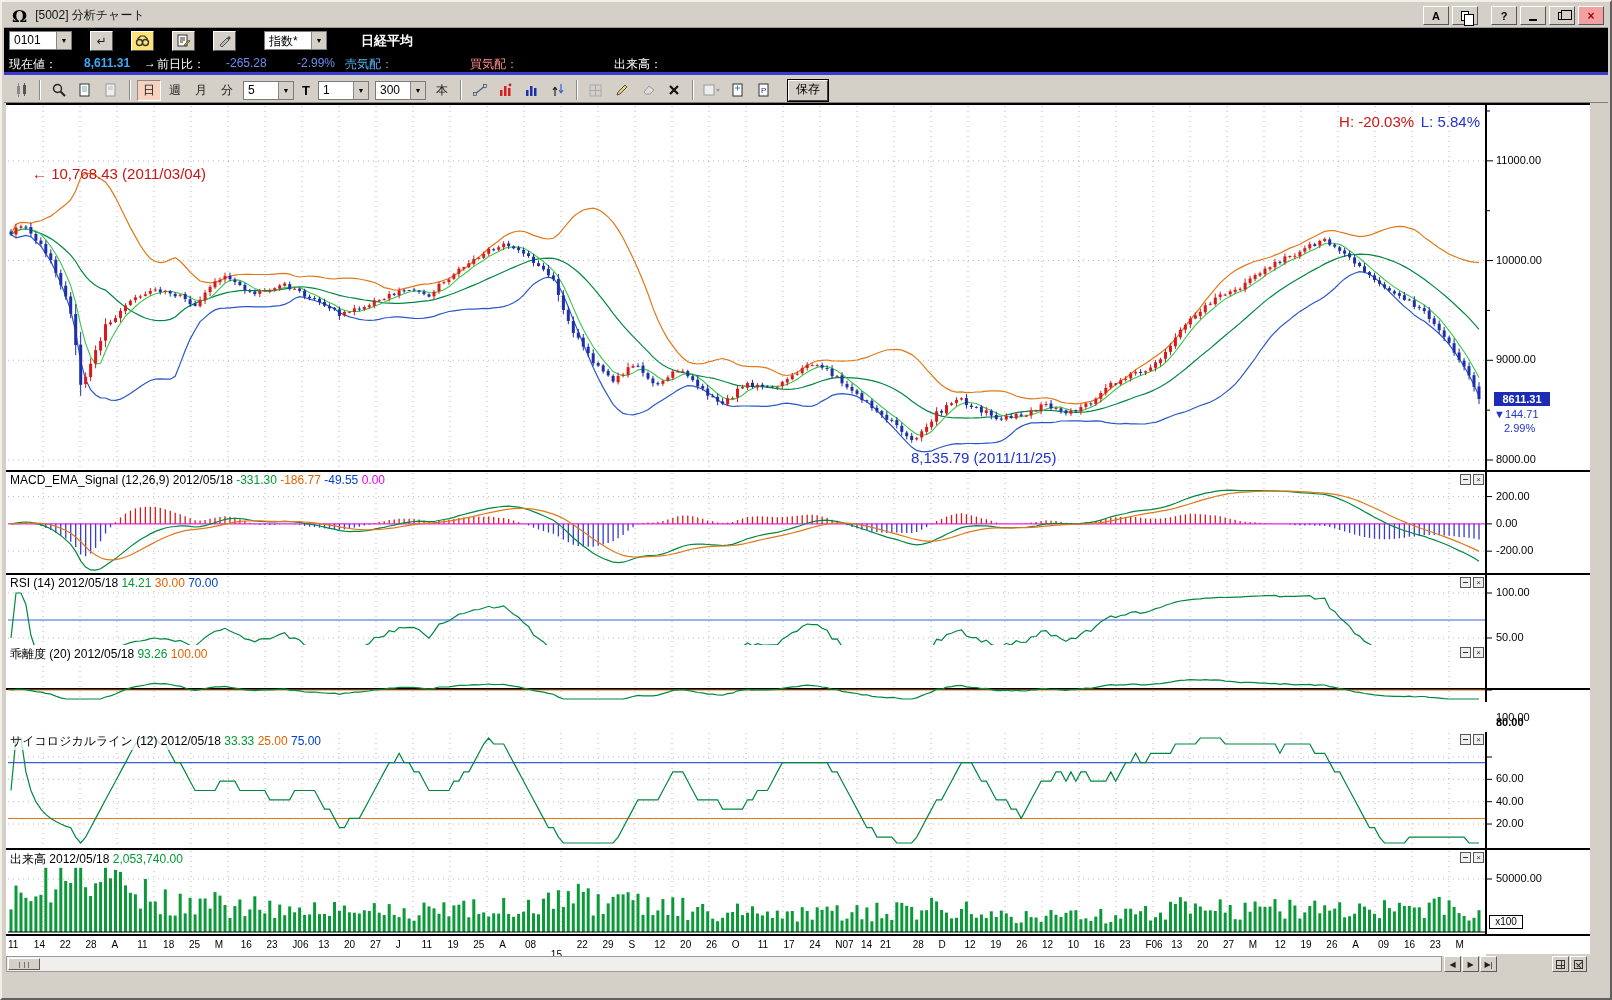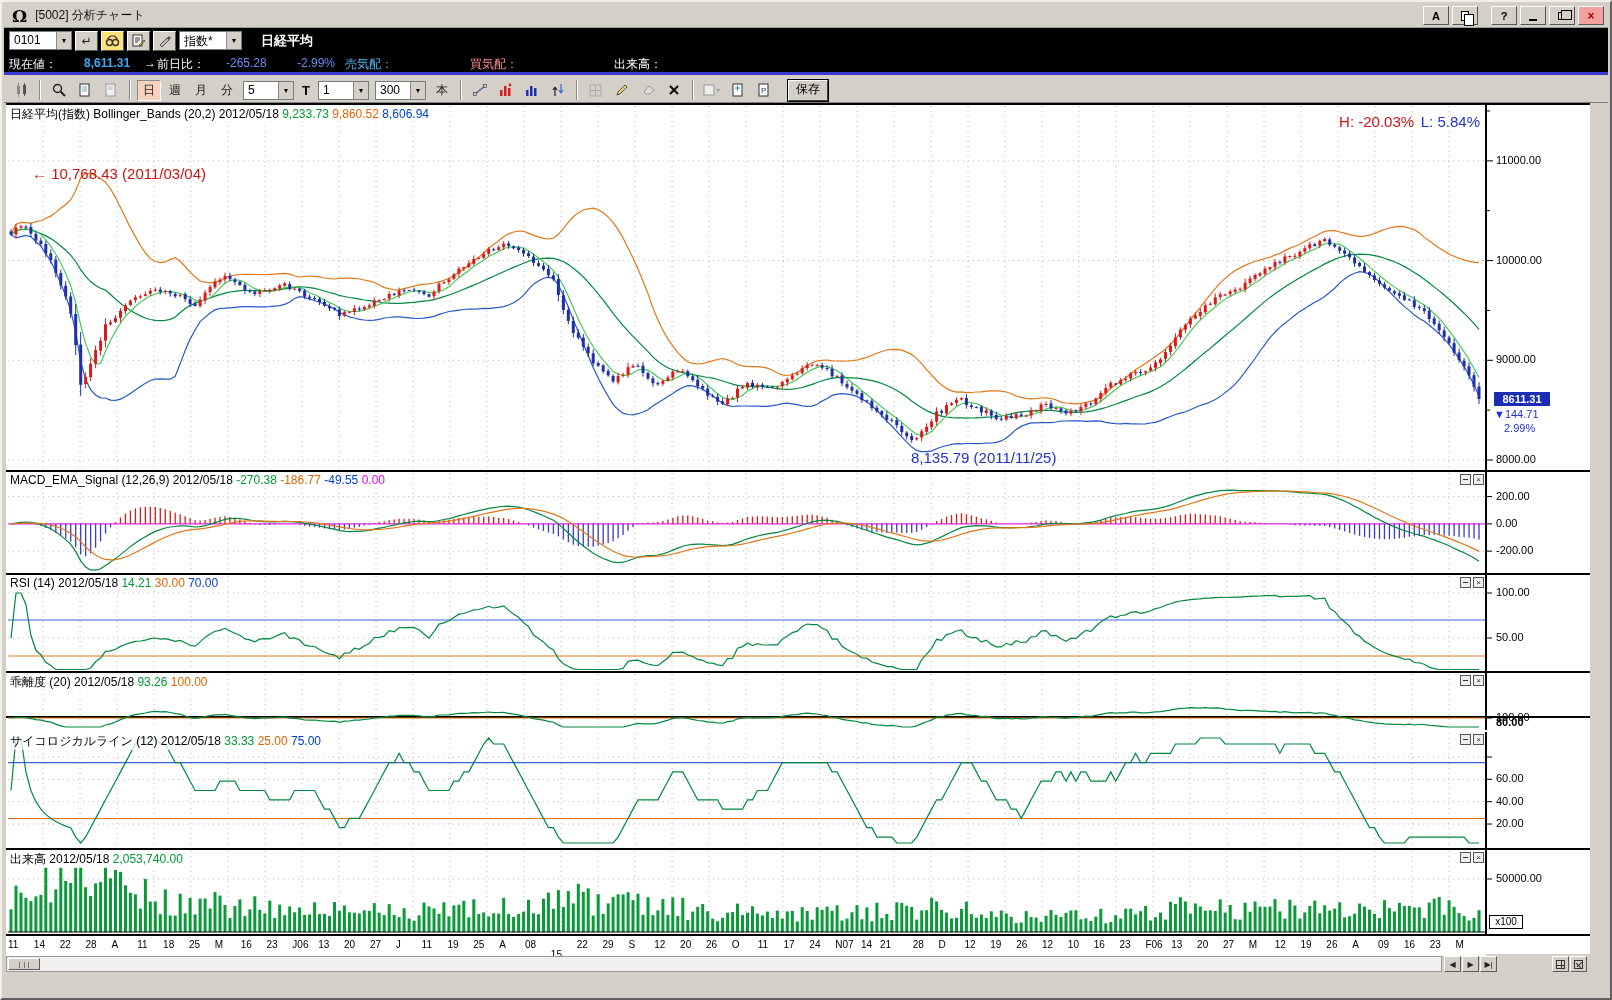--- a/index.html
+++ b/index.html
@@ -16,21 +16,21 @@
 .wbtn{width:26px;height:19px;margin-left:3px;display:flex;align-items:center;justify-content:center;
  font-size:11px;font-weight:bold;background:#d4d0c8;border:1px solid;border-color:#fff #565656 #565656 #fff;color:#000}
 .wbtn .minbar{display:block;width:8px;height:2px;background:#000;margin-top:8px}
 .wbtn.close{background:#f2a0a0;color:#b40000;font-size:12px}
 .rest{position:relative;width:9px;height:8px;border:1px solid #000}
 .rest:before{content:"";position:absolute;left:2px;top:-3px;width:9px;height:8px;border:1px solid #000;background:#d4d0c8}
 .copyic{position:relative;width:8px;height:10px;border:1px solid #000;background:#fff}
 .copyic:before{content:"";position:absolute;left:2px;top:2px;width:8px;height:10px;border:1px solid #000;background:#fff}
 
 .symbolbar{position:absolute;left:2px;top:26px;width:1604px;height:25px;background:#000;
- display:flex;align-items:center;gap:3px;padding-left:5px}
+ display:flex;align-items:center;gap:18px;padding-left:5px}
 .combo{height:19px;background:#fff;border:1px solid #7a7a7a;display:flex;align-items:stretch;font-size:12px}
 .combo .val{padding:1px 4px 0 4px;min-width:46px;color:#000}
 .cmb-arrow{width:15px;background:#d4d0c8;border-left:1px solid #888;display:flex;align-items:center;justify-content:center;font-size:7px;color:#000}
 .sbtn{width:23px;height:20px;display:flex;align-items:center;justify-content:center;background:#d4d0c8;
  border:1px solid;border-color:#fff #565656 #565656 #fff;font-size:12px;color:#222}
 .sbtn.active{background:#ffe27a}
 .symname{color:#fff;font-weight:bold;font-size:13px;margin-left:16px}
 
 .quotebar{position:absolute;left:2px;top:51px;width:1604px;height:22px;background:#000;
  border-bottom:3px solid #3a3ad0;font-size:12px;color:#fff}
@@ -130,21 +130,21 @@
           <path d="M3 4 H8 M3 6 H8 M3 8 H6" stroke="#333"></path>
           <path d="M7 11 L12 6 L13 7 L8 12 Z" fill="#d4a017" stroke="#333" stroke-width="0.6"></path>
         </svg>
     </span>
     <span class="sbtn">
       <svg width="13" height="13">
           <path d="M2 11 L9 4 L11 6 L4 13 Z" fill="#bbb" stroke="#333" stroke-width="0.8"></path>
           <path d="M9 4 L11 2 L13 4 L11 6 Z" fill="#555"></path>
         </svg>
     </span>
-    <span class="combo" style="margin-left:0">
+    <span class="combo" style="margin-left:10px">
       <span class="val">指数*</span>
       <span class="cmb-arrow">▼</span>
     </span>
     <span class="symname">日経平均</span>
   </div>
 
   <div class="quotebar">
     <span style="left:5px">現在値：</span>
     <span class="q-price" style="left:80px">8,611.31</span>
     <span style="left:140px">→</span>
@@ -922,21 +922,20 @@
             <rect x="1451.6" y="247.5" width="3" height="7.6" fill="#1e2fa8"></rect>
             <line x1="1458.0711864406778" y1="252.94412108478247" x2="1458.0711864406778" y2="265.51416350584725" stroke="#1e2fa8" stroke-width="1"></line>
             <rect x="1456.6" y="255.7" width="3" height="5.9" fill="#1e2fa8"></rect>
             <line x1="1463.0474576271185" y1="257.29633139334544" x2="1463.0474576271185" y2="274.5510331295856" stroke="#1e2fa8" stroke-width="1"></line>
             <rect x="1461.5" y="261.2" width="3" height="9.3" fill="#1e2fa8"></rect>
             <line x1="1468.0237288135593" y1="267.05414904293224" x2="1468.0237288135593" y2="286.561554387734" stroke="#1e2fa8" stroke-width="1"></line>
             <rect x="1466.5" y="270.2" width="3" height="11.7" fill="#1e2fa8"></rect>
             <line x1="1473" y1="277.1812928019751" x2="1473" y2="299.07851826057345" stroke="#1e2fa8" stroke-width="1"></line>
             <rect x="1471.5" y="281.5" width="3" height="12.5" fill="#1e2fa8"></rect>
           </svg></div>
-      <div class="phead"><span>日経平均(指数)</span> <span>Bollinger_Bands (20,2)</span> <span>2012/05/18</span> <span class="c-green">9,233.73</span> <span class="c-orange">9,860.52</span> <span class="c-blue">8,606.94</span></div>
       <div class="hlbox"><span class="anno hi" style="position:static">H: -20.03%</span>  <span class="anno lo" style="position:static">L: 5.84%</span></div>
       <div class="anno hi" style="left:26px;top:60px">← 10,768.43 (2011/03/04)</div>
       <div class="anno lo" style="left:905px;top:344px">8,135.79 (2011/11/25)</div>
     </div>
 
     <div class="panel" id="p-macd" style="top:367px;height:103px">
       <div class="svgbox" id="sv_macd"><svg xmlns="http://www.w3.org/2000/svg" width="1584" height="101">
             <line x1="37" y1="1" x2="37" y2="100" stroke="#b8b8b8" stroke-width="1" stroke-dasharray="1,4"></line>
             <line x1="74" y1="1" x2="74" y2="100" stroke="#b8b8b8" stroke-width="1" stroke-dasharray="1,4"></line>
             <line x1="111" y1="1" x2="111" y2="100" stroke="#b8b8b8" stroke-width="1" stroke-dasharray="1,4"></line>
@@ -1275,21 +1274,21 @@
             <line x1="1463.0474576271185" y1="51.86486486486486" x2="1463.0474576271185" y2="65.66705921506144" stroke="#3b3bd0" stroke-width="1.3"></line>
             <line x1="1468.0237288135593" y1="51.86486486486486" x2="1468.0237288135593" y2="66.4682172863092" stroke="#3b3bd0" stroke-width="1.3"></line>
             <line x1="1473" y1="51.86486486486486" x2="1473" y2="67.54504937827544" stroke="#3b3bd0" stroke-width="1.3"></line>
             <polyline fill="none" stroke="#008840" stroke-width="1.2" points="5.0,51.9 10.0,51.1 15.0,50.4 19.9,50.0 24.9,50.3 29.9,51.4 34.9,52.6 39.8,54.6 44.8,56.8 49.8,59.9 54.8,63.6 59.7,67.6 64.7,72.4 69.7,79.4 74.7,88.8 79.6,95.0 84.6,97.9 89.6,98.1 94.6,96.8 99.5,93.4 104.5,90.1 109.5,86.6 114.5,82.6 119.5,78.6 124.4,74.6 129.4,70.9 134.4,67.6 139.4,64.7 144.3,61.9 149.3,59.4 154.3,57.6 159.3,56.0 164.2,55.0 169.2,54.5 174.2,53.9 179.2,53.9 184.1,54.4 189.1,55.0 194.1,54.7 199.1,53.7 204.1,52.3 209.0,50.6 214.0,49.0 219.0,47.4 224.0,46.6 228.9,46.4 233.9,46.5 238.9,47.2 243.9,48.0 248.8,49.0 253.8,49.4 258.8,49.7 263.8,50.0 268.7,50.0 273.7,49.7 278.7,49.3 283.7,49.6 288.6,49.8 293.6,50.3 298.6,51.3 303.6,52.2 308.6,53.0 313.5,54.0 318.5,55.1 323.5,56.3 328.5,57.2 333.4,58.6 338.4,59.2 343.4,59.6 348.4,59.4 353.3,59.3 358.3,58.9 363.3,58.3 368.3,57.2 373.2,56.2 378.2,55.3 383.2,54.0 388.2,53.1 393.1,51.9 398.1,50.9 403.1,50.1 408.1,49.5 413.1,49.2 418.0,49.3 423.0,49.7 428.0,49.5 433.0,48.5 437.9,47.5 442.9,46.6 447.9,45.3 452.9,43.7 457.8,42.5 462.8,41.2 467.8,39.8 472.8,38.7 477.7,37.6 482.7,36.3 487.7,35.6 492.7,35.0 497.7,34.3 502.6,34.2 507.6,34.6 512.6,35.2 517.6,36.4 522.5,37.7 527.5,39.6 532.5,41.6 537.5,43.7 542.4,46.0 547.4,48.3 552.4,51.9 557.4,56.4 562.3,61.0 567.3,65.8 572.3,70.0 577.3,74.0 582.2,77.6 587.2,81.3 592.2,84.0 597.2,86.5 602.2,88.4 607.1,90.2 612.1,90.6 617.1,90.2 622.1,88.7 627.0,87.0 632.0,85.3 637.0,84.3 642.0,83.7 646.9,83.5 651.9,83.0 656.9,81.9 661.9,80.3 666.8,78.1 671.8,76.1 676.8,74.2 681.8,73.0 686.7,72.3 691.7,72.2 696.7,72.1 701.7,72.5 706.7,72.8 711.6,73.2 716.6,73.6 721.6,73.1 726.6,72.4 731.5,70.6 736.5,68.8 741.5,66.7 746.5,65.4 751.4,64.0 756.4,62.9 761.4,61.9 766.4,61.1 771.3,60.3 776.3,59.0 781.3,57.7 786.3,56.1 791.3,54.7 796.2,53.0 801.2,51.2 806.2,49.9 811.2,48.9 816.1,48.4 821.1,48.2 826.1,48.8 831.1,49.4 836.0,50.6 841.0,52.0 846.0,53.5 851.0,55.0 855.9,56.8 860.9,58.3 865.9,60.1 870.9,61.8 875.8,63.4 880.8,65.1 885.8,66.3 890.8,67.6 895.8,69.2 900.7,70.8 905.7,72.1 910.7,72.8 915.7,72.3 920.6,71.2 925.6,69.6 930.6,67.0 935.6,64.9 940.5,62.3 945.5,60.0 950.5,57.6 955.5,55.6 960.4,54.7 965.4,54.2 970.4,53.7 975.4,53.9 980.3,53.9 985.3,54.4 990.3,55.1 995.3,55.6 1000.3,55.7 1005.2,55.9 1010.2,55.5 1015.2,55.5 1020.2,55.3 1025.1,54.6 1030.1,54.0 1035.1,52.9 1040.1,51.9 1045.0,51.7 1050.0,51.4 1055.0,51.5 1060.0,51.9 1064.9,51.9 1069.9,52.0 1074.9,51.6 1079.9,50.8 1084.9,50.4 1089.8,49.4 1094.8,48.1 1099.8,46.5 1104.8,44.8 1109.7,43.7 1114.7,42.5 1119.7,41.5 1124.7,40.2 1129.6,39.2 1134.6,38.7 1139.6,38.2 1144.6,37.6 1149.5,36.8 1154.5,35.9 1159.5,34.6 1164.5,33.1 1169.4,31.3 1174.4,29.2 1179.4,27.3 1184.4,25.4 1189.4,23.9 1194.3,22.6 1199.3,21.2 1204.3,20.4 1209.3,19.3 1214.2,18.6 1219.2,18.4 1224.2,18.2 1229.2,18.3 1234.1,18.7 1239.1,18.7 1244.1,18.6 1249.1,18.5 1254.0,18.7 1259.0,18.7 1264.0,18.9 1269.0,18.8 1273.9,19.2 1278.9,19.3 1283.9,19.6 1288.9,20.2 1293.9,20.7 1298.8,20.9 1303.8,21.1 1308.8,21.7 1313.8,22.0 1318.7,22.4 1323.7,23.6 1328.7,25.1 1333.7,27.1 1338.6,29.2 1343.6,31.5 1348.6,34.2 1353.6,36.8 1358.5,39.7 1363.5,42.4 1368.5,45.2 1373.5,47.8 1378.5,50.4 1383.4,52.8 1388.4,54.9 1393.4,56.8 1398.4,58.7 1403.3,60.0 1408.3,61.8 1413.3,63.1 1418.3,64.4 1423.2,66.2 1428.2,67.9 1433.2,69.8 1438.2,71.8 1443.1,73.8 1448.1,76.2 1453.1,78.6 1458.1,80.8 1463.0,83.3 1468.0,86.0 1473.0,89.2 "></polyline>
             <polyline fill="none" stroke="#e07818" stroke-width="1.2" points="5.0,51.9 10.0,51.7 15.0,51.5 19.9,51.2 24.9,51.0 29.9,51.1 34.9,51.4 39.8,52.0 44.8,53.0 49.8,54.4 54.8,56.2 59.7,58.5 64.7,61.3 69.7,64.9 74.7,69.7 79.6,74.7 84.6,79.4 89.6,83.1 94.6,85.8 99.5,87.4 104.5,87.9 109.5,87.6 114.5,86.6 119.5,85.0 124.4,83.0 129.4,80.5 134.4,78.0 139.4,75.3 144.3,72.6 149.3,70.0 154.3,67.5 159.3,65.2 164.2,63.2 169.2,61.4 174.2,59.9 179.2,58.7 184.1,57.9 189.1,57.3 194.1,56.8 199.1,56.2 204.1,55.4 209.0,54.4 214.0,53.4 219.0,52.2 224.0,51.1 228.9,50.1 233.9,49.4 238.9,49.0 243.9,48.8 248.8,48.8 253.8,48.9 258.8,49.1 263.8,49.3 268.7,49.4 273.7,49.5 278.7,49.4 283.7,49.5 288.6,49.5 293.6,49.7 298.6,50.0 303.6,50.4 308.6,50.9 313.5,51.6 318.5,52.3 323.5,53.1 328.5,53.9 333.4,54.8 338.4,55.7 343.4,56.5 348.4,57.1 353.3,57.5 358.3,57.8 363.3,57.9 368.3,57.7 373.2,57.4 378.2,57.0 383.2,56.4 388.2,55.8 393.1,55.0 398.1,54.2 403.1,53.4 408.1,52.6 413.1,51.9 418.0,51.4 423.0,51.1 428.0,50.7 433.0,50.3 437.9,49.7 442.9,49.1 447.9,48.3 452.9,47.4 457.8,46.4 462.8,45.4 467.8,44.3 472.8,43.1 477.7,42.0 482.7,40.9 487.7,39.8 492.7,38.9 497.7,37.9 502.6,37.2 507.6,36.7 512.6,36.4 517.6,36.4 522.5,36.6 527.5,37.2 532.5,38.1 537.5,39.2 542.4,40.6 547.4,42.1 552.4,44.1 557.4,46.5 562.3,49.4 567.3,52.7 572.3,56.2 577.3,59.7 582.2,63.3 587.2,66.9 592.2,70.3 597.2,73.6 602.2,76.5 607.1,79.3 612.1,81.5 617.1,83.3 622.1,84.4 627.0,84.9 632.0,85.0 637.0,84.8 642.0,84.6 646.9,84.4 651.9,84.1 656.9,83.7 661.9,83.0 666.8,82.0 671.8,80.8 676.8,79.5 681.8,78.2 686.7,77.0 691.7,76.1 696.7,75.3 701.7,74.7 706.7,74.3 711.6,74.1 716.6,74.0 721.6,73.8 726.6,73.5 731.5,72.9 736.5,72.1 741.5,71.0 746.5,69.9 751.4,68.7 756.4,67.5 761.4,66.4 766.4,65.4 771.3,64.3 776.3,63.3 781.3,62.2 786.3,61.0 791.3,59.7 796.2,58.4 801.2,56.9 806.2,55.5 811.2,54.2 816.1,53.0 821.1,52.0 826.1,51.4 831.1,51.0 836.0,50.9 841.0,51.1 846.0,51.6 851.0,52.3 855.9,53.2 860.9,54.2 865.9,55.4 870.9,56.7 875.8,58.0 880.8,59.5 885.8,60.8 890.8,62.2 895.8,63.6 900.7,65.0 905.7,66.5 910.7,67.7 915.7,68.6 920.6,69.2 925.6,69.2 930.6,68.8 935.6,68.0 940.5,66.9 945.5,65.5 950.5,63.9 955.5,62.3 960.4,60.7 965.4,59.4 970.4,58.3 975.4,57.4 980.3,56.7 985.3,56.2 990.3,56.0 995.3,55.9 1000.3,55.9 1005.2,55.9 1010.2,55.8 1015.2,55.7 1020.2,55.7 1025.1,55.4 1030.1,55.2 1035.1,54.7 1040.1,54.2 1045.0,53.7 1050.0,53.2 1055.0,52.9 1060.0,52.7 1064.9,52.5 1069.9,52.4 1074.9,52.2 1079.9,52.0 1084.9,51.7 1089.8,51.2 1094.8,50.6 1099.8,49.8 1104.8,48.8 1109.7,47.8 1114.7,46.7 1119.7,45.7 1124.7,44.6 1129.6,43.5 1134.6,42.6 1139.6,41.7 1144.6,40.9 1149.5,40.1 1154.5,39.2 1159.5,38.3 1164.5,37.3 1169.4,36.1 1174.4,34.7 1179.4,33.2 1184.4,31.7 1189.4,30.1 1194.3,28.6 1199.3,27.1 1204.3,25.8 1209.3,24.5 1214.2,23.3 1219.2,22.3 1224.2,21.5 1229.2,20.9 1234.1,20.4 1239.1,20.1 1244.1,19.8 1249.1,19.5 1254.0,19.4 1259.0,19.2 1264.0,19.2 1269.0,19.1 1273.9,19.1 1278.9,19.1 1283.9,19.2 1288.9,19.4 1293.9,19.7 1298.8,19.9 1303.8,20.2 1308.8,20.5 1313.8,20.8 1318.7,21.1 1323.7,21.6 1328.7,22.3 1333.7,23.3 1338.6,24.5 1343.6,25.9 1348.6,27.5 1353.6,29.4 1358.5,31.5 1363.5,33.7 1368.5,36.0 1373.5,38.3 1378.5,40.8 1383.4,43.2 1388.4,45.5 1393.4,47.8 1398.4,49.9 1403.3,52.0 1408.3,53.9 1413.3,55.8 1418.3,57.5 1423.2,59.2 1428.2,61.0 1433.2,62.7 1438.2,64.6 1443.1,66.4 1448.1,68.4 1453.1,70.4 1458.1,72.5 1463.0,74.6 1468.0,76.9 1473.0,79.4 "></polyline>
             <line x1="1480" y1="0" x2="1480" y2="101" stroke="#000" stroke-width="2"></line>
             <line x1="1480" y1="24.56756756756757" x2="1486" y2="24.56756756756757" stroke="#000" stroke-width="1"></line>
             <line x1="1480" y1="51.86486486486486" x2="1486" y2="51.86486486486486" stroke="#000" stroke-width="1"></line>
             <line x1="1480" y1="79.16216216216216" x2="1486" y2="79.16216216216216" stroke="#000" stroke-width="1"></line>
           </svg></div>
-      <div class="phead"><span>MACD_EMA_Signal (12,26,9)</span> <span>2012/05/18</span> <span class="c-green">-270.38</span> <span class="c-orange">-186.77</span> <span class="c-blue">-49.55</span> <span class="c-magenta">0.00</span></div>
+      <div class="phead"><span>MACD_EMA_Signal (12,26,9)</span> <span>2012/05/18</span> <span class="c-green">-331.30</span> <span class="c-orange">-186.77</span> <span class="c-blue">-49.55</span> <span class="c-magenta">0.00</span></div>
       <div class="pctrl">
           <span class="pbtn">
             <i class="minbar"></i>
           </span>
           <span class="pbtn">×</span>
         </div>
     </div>
 
     <div class="panel" id="p-rsi" style="top:470px;height:98px">
       <div class="svgbox" id="sv_rsi"><svg xmlns="http://www.w3.org/2000/svg" width="1584" height="96">
@@ -1343,21 +1342,21 @@
           </svg></div>
       <div class="phead"><span>RSI (14)</span> <span>2012/05/18</span> <span class="c-green">14.21</span> <span class="c-orange">30.00</span> <span class="c-blue">70.00</span></div>
       <div class="pctrl">
           <span class="pbtn">
             <i class="minbar"></i>
           </span>
           <span class="pbtn">×</span>
         </div>
     </div>
 
-    <div class="panel" id="p-kairi" style="top:568px;height:45px">
+    <div class="panel" id="p-kairi" style="top:540px;height:45px">
       <div class="svgbox" id="sv_kairi"><svg xmlns="http://www.w3.org/2000/svg" width="1584" height="57">
             <line x1="37" y1="1" x2="37" y2="56" stroke="#b8b8b8" stroke-width="1" stroke-dasharray="1,4"></line>
             <line x1="74" y1="1" x2="74" y2="56" stroke="#b8b8b8" stroke-width="1" stroke-dasharray="1,4"></line>
             <line x1="111" y1="1" x2="111" y2="56" stroke="#b8b8b8" stroke-width="1" stroke-dasharray="1,4"></line>
             <line x1="148" y1="1" x2="148" y2="56" stroke="#b8b8b8" stroke-width="1" stroke-dasharray="1,4"></line>
             <line x1="185" y1="1" x2="185" y2="56" stroke="#b8b8b8" stroke-width="1" stroke-dasharray="1,4"></line>
             <line x1="222" y1="1" x2="222" y2="56" stroke="#b8b8b8" stroke-width="1" stroke-dasharray="1,4"></line>
             <line x1="259" y1="1" x2="259" y2="56" stroke="#b8b8b8" stroke-width="1" stroke-dasharray="1,4"></line>
             <line x1="296" y1="1" x2="296" y2="56" stroke="#b8b8b8" stroke-width="1" stroke-dasharray="1,4"></line>
             <line x1="333" y1="1" x2="333" y2="56" stroke="#b8b8b8" stroke-width="1" stroke-dasharray="1,4"></line>

